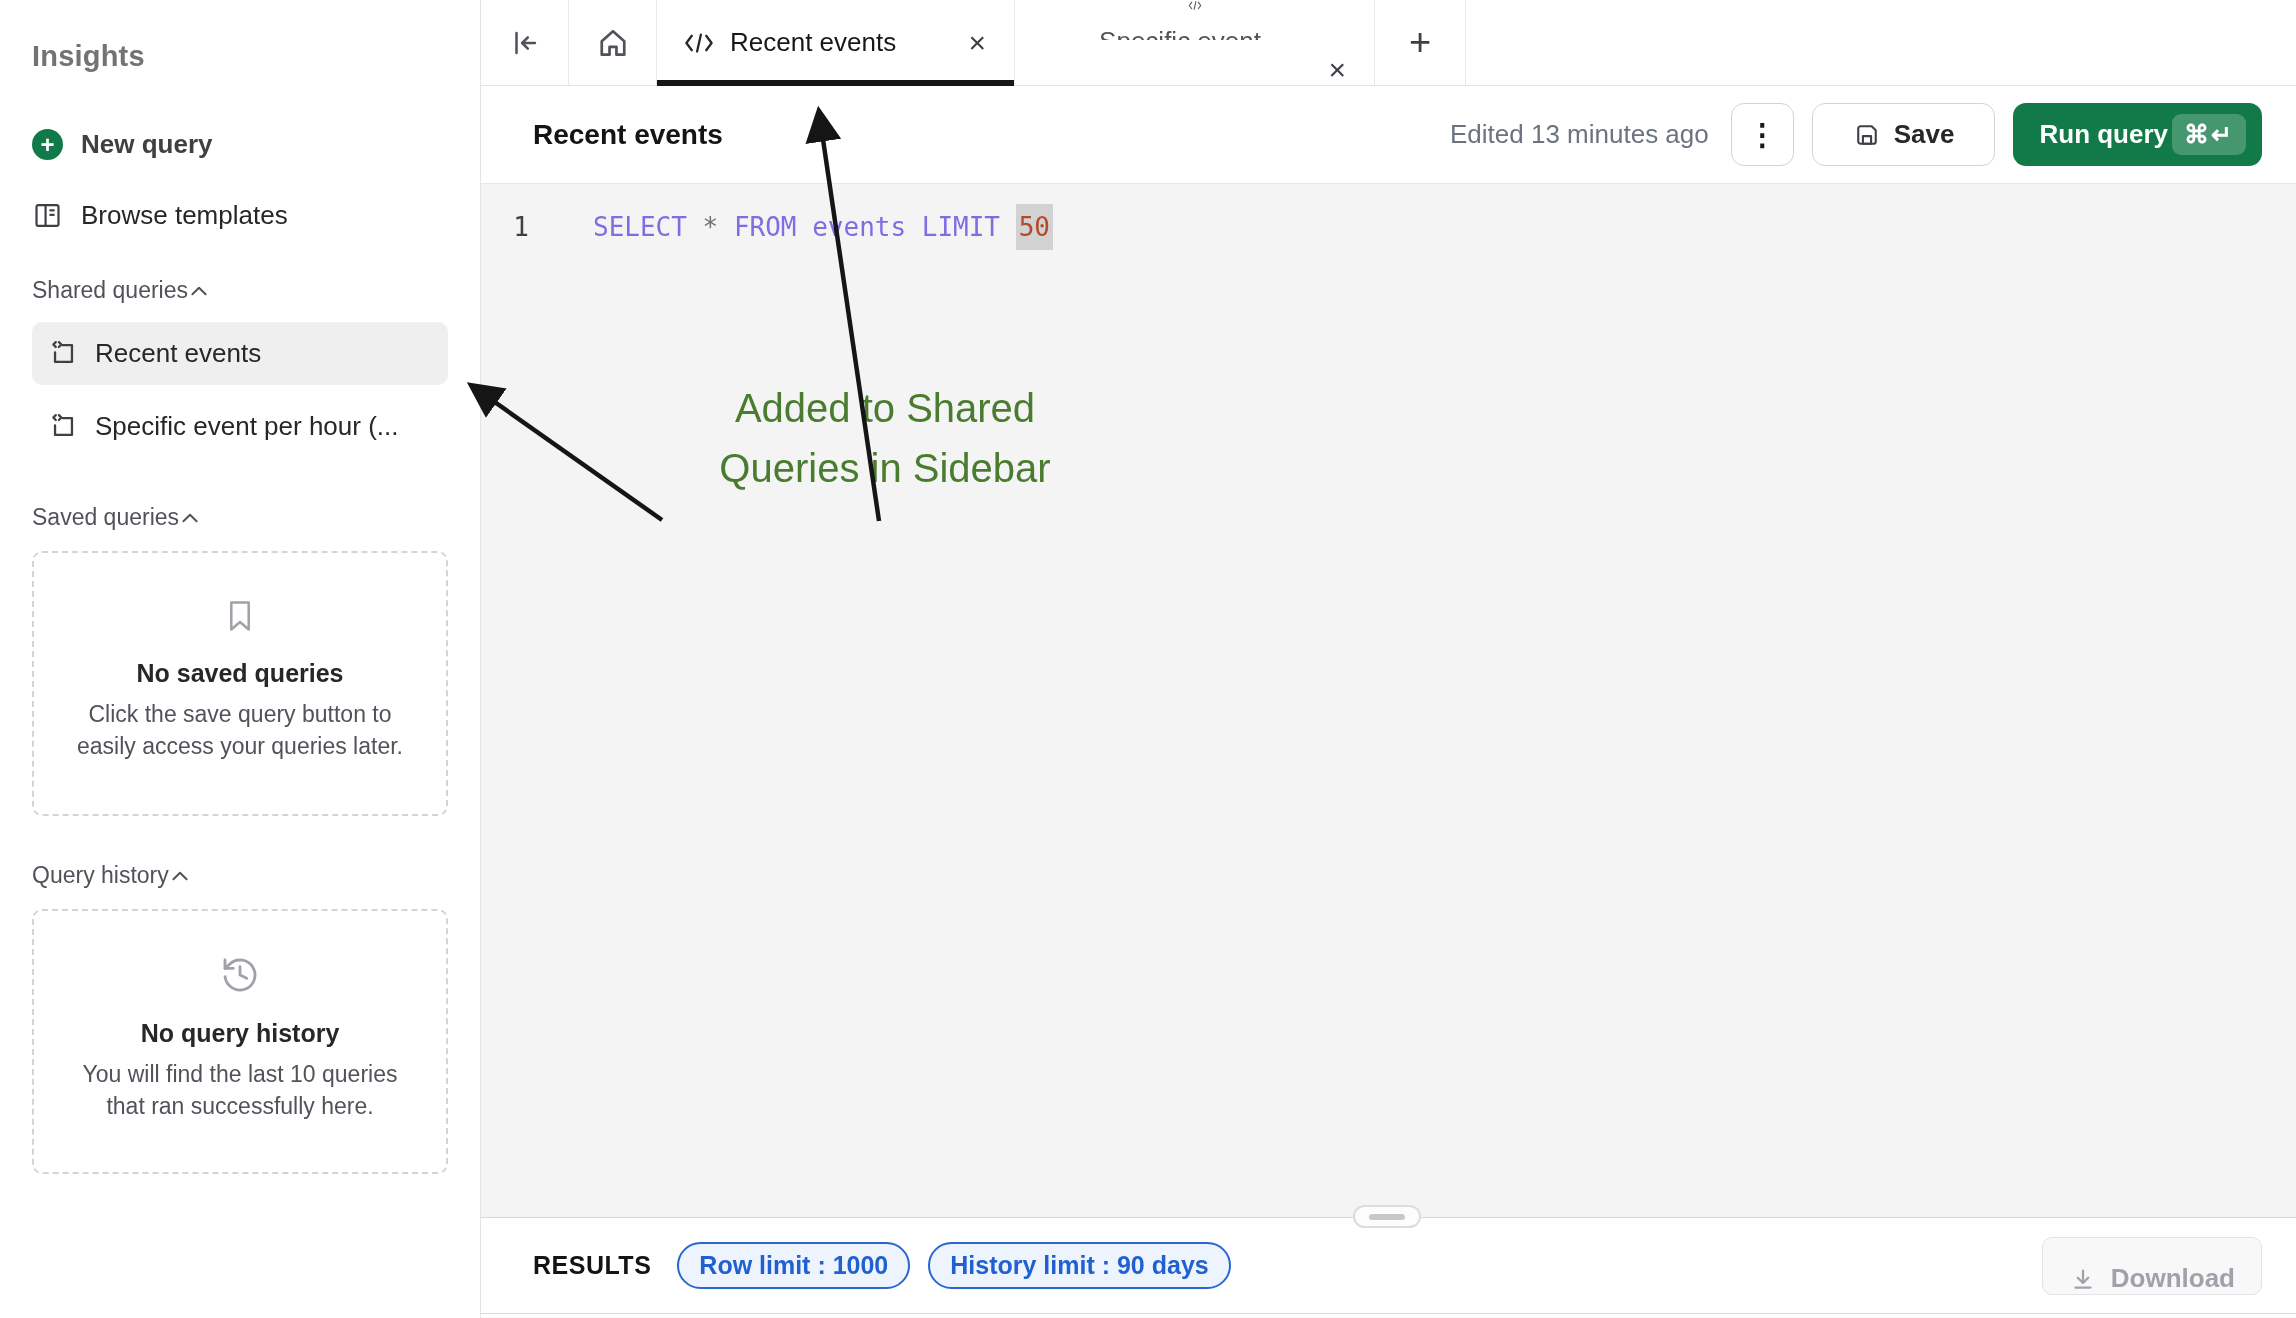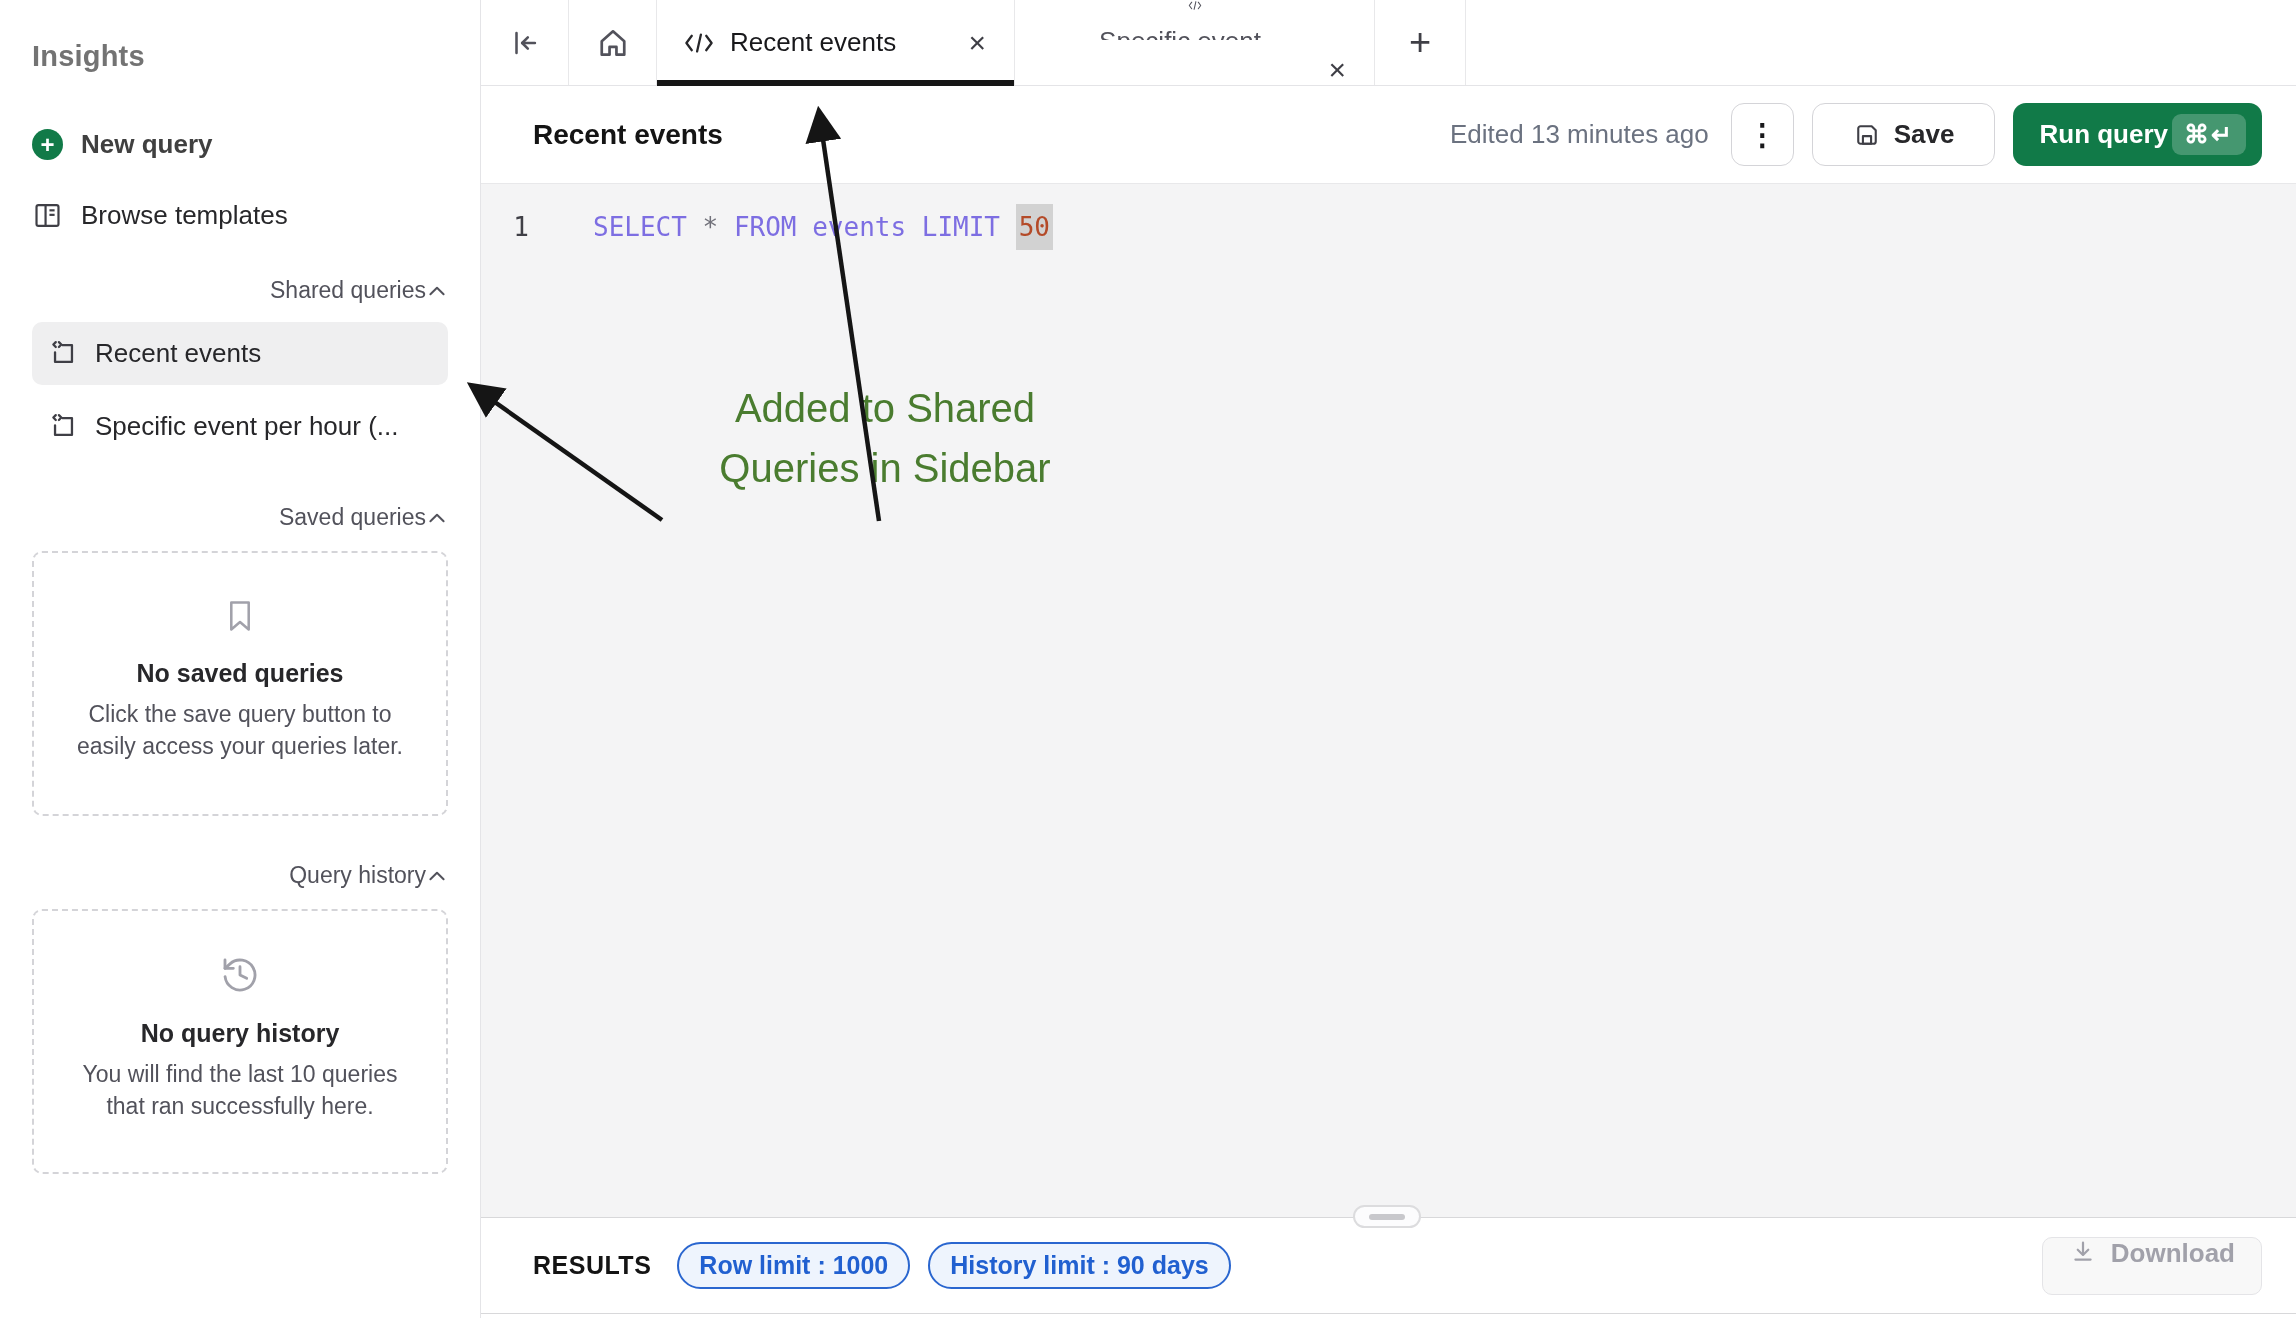--- a/index.html
+++ b/index.html
@@ -22,21 +22,21 @@
   .plus-circle {
     width:31px; height:31px; border-radius:50%; background:#117a48;
     color:#fff; display:flex; align-items:center; justify-content:center;
     font-size:24px; font-weight:700; line-height:1;
   }
   .sb-navrow .lbl { font-size:26px; }
   .lbl-green { color:#404040; font-weight:600; }
   .lbl-dark { color:#27272a; font-weight:400; }
 
   .sb-section-h {
-    margin-top:46px; display:flex; align-items:center; justify-content:flex-end;
+    margin-top:46px; display:flex; align-items:center; justify-content:flex-start;
     cursor:pointer;
   }
   .sb-section-h .sec-lbl { font-size:23px; color:#52525b; }
   .sb-items { margin-top:18px; display:flex; flex-direction:column; gap:10px; }
   .sb-item {
     height:63px; border-radius:10px; display:flex; align-items:center;
     gap:17px; padding:0 17px; cursor:pointer; font-size:26px; color:#27272a;
     white-space:nowrap; overflow:hidden;
   }
   .sb-item.selected { background:#efeff0; }
@@ -120,21 +120,21 @@
   }
   .res-lbl { font-size:25px; font-weight:700; color:#141414; letter-spacing:.5px; margin-right:26px; }
   .pill {
     border:2px solid #2a66cf; background:#eef4fd; color:#2160d0;
     border-radius:999px; font-size:25px; font-weight:600; padding:7px 20px;
     margin-right:18px; cursor:pointer; white-space:nowrap;
   }
   .res-spacer { flex:1; }
   .btn-download {
     height:58px; border:1.5px solid #e4e4e7; background:#f8f8f8; border-radius:10px;
-    color:#a1a1aa; font-size:26px; font-weight:600; display:flex; align-items:flex-start;
+    color:#a1a1aa; font-size:26px; font-weight:600; display:flex; align-items:flex-end;
     gap:14px; padding:0 26px; cursor:default;
   }
   .drag-handle {
     position:absolute; top:-13px; left:872px; width:68px; height:23px;
     background:#fcfcfd; border:2px solid #dcdcde; border-radius:12px;
     display:flex; align-items:center; justify-content:center; cursor:row-resize;
   }
   .drag-handle .bar { width:36px; height:6px; border-radius:3px; background:#c8c8cc; }
   .bottomstrip { height:4px; flex:none; background:#fff; }
 

